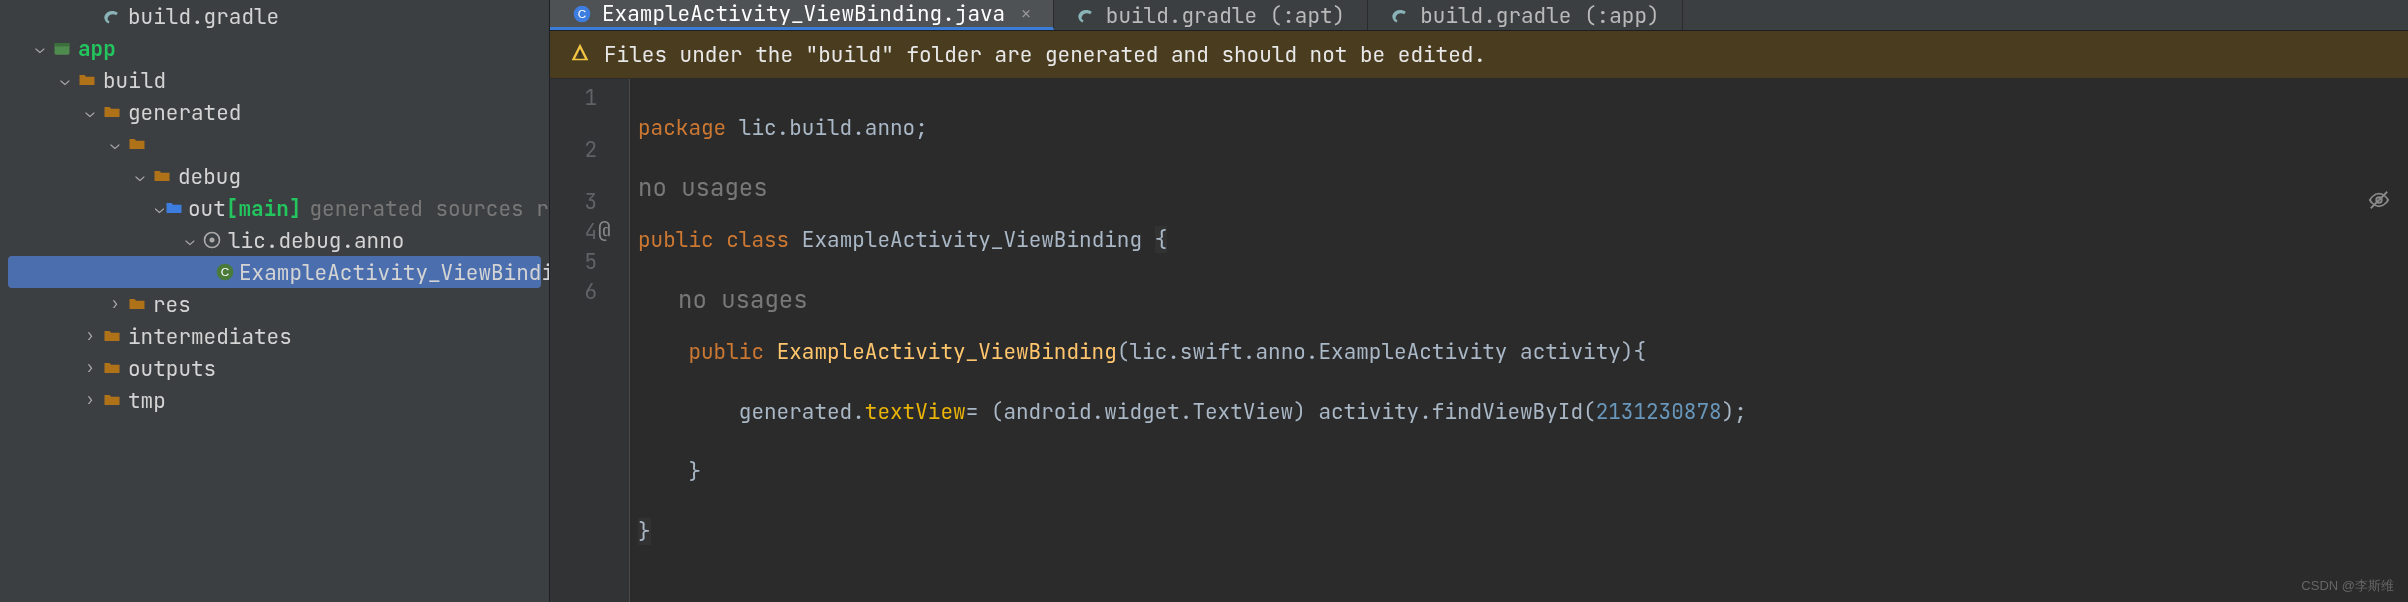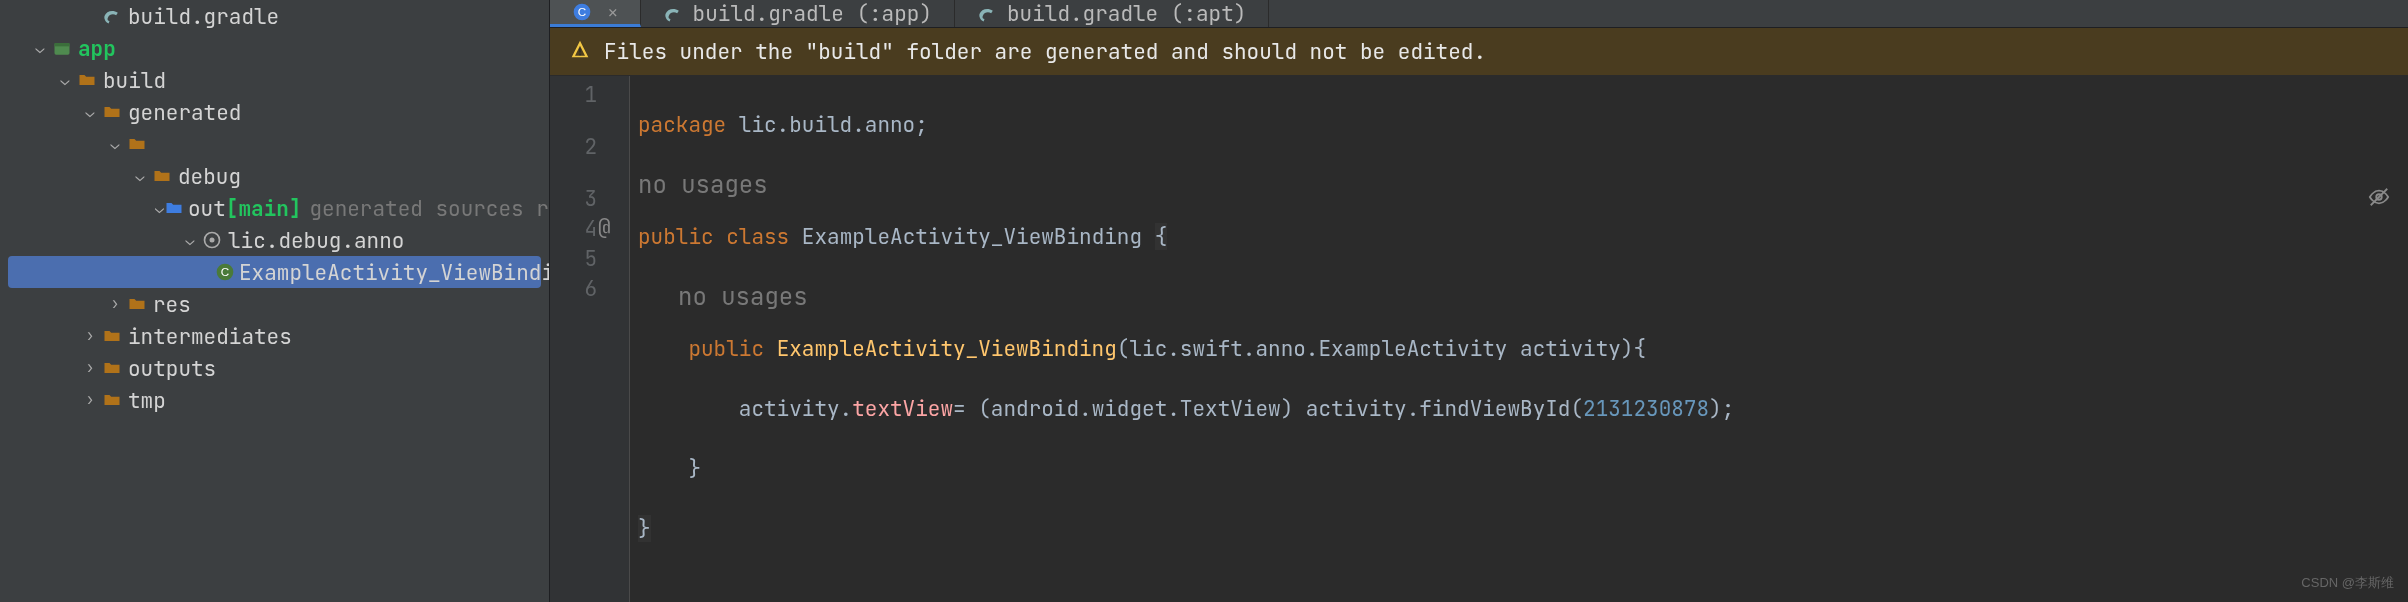--- a/index.html
+++ b/index.html
@@ -128,21 +128,21 @@
 .code {
   padding: 4px 0 0 8px;
   white-space: pre;
 }
 .code-line { height: 30px; }
 .hint-line { height: 22px; color: #787878; font-size: 24px; padding-left: 0; }
 .hint-line.indent1 { padding-left: 40px; }
 .kw { color: #cc7832; }
 .type { color: #a9b7c6; }
 .fname { color: #ffc66d; }
-.field { color: #fca5a5; }
+.field { color: #eab308; }
 .num { color: #6897bb; }
 .punc { color: #a9b7c6; }
 .cursor-bg { background: #323232; }
 .gutter-anno {
   position: absolute;
   left: 48px;
   color: #888;
 }
 .eye-icon {
   position: absolute;
@@ -301,37 +301,38 @@
 <div class="editor-area">
 
   <div class="tabs">
     <div class="tab active">
       <span class="tab-icon">
         <svg viewBox="0 0 24 24" width="20" height="20">
             <circle cx="12" cy="12" r="10" fill="#3e7de0"></circle>
             <text x="12" y="17" text-anchor="middle" fill="#fff" font-size="14" font-family="sans-serif">C</text>
           </svg>
       </span>
+      <span>ExampleActivity_ViewBinding.java</span>
       <span class="tab-close">✕</span>
+    </div>
+    <div class="tab">
+      <span class="tab-icon">
+        <svg viewBox="0 0 24 24" width="20" height="20">
+            <path fill="#8ab4b7" d="M3 12c2-6 10-8 16-4l-2 3c-4-2-8-1-10 3-1 2 0 4 2 4l-1 3c-3-1-6-5-5-9z"></path>
+          </svg>
+      </span>
+      <span>build.gradle (:apt)</span>
     </div>
     <div class="tab">
       <span class="tab-icon">
         <svg viewBox="0 0 24 24" width="20" height="20">
             <path fill="#8ab4b7" d="M3 12c2-6 10-8 16-4l-2 3c-4-2-8-1-10 3-1 2 0 4 2 4l-1 3c-3-1-6-5-5-9z"></path>
           </svg>
       </span>
       <span>build.gradle (:app)</span>
-    </div>
-    <div class="tab">
-      <span class="tab-icon">
-        <svg viewBox="0 0 24 24" width="20" height="20">
-            <path fill="#8ab4b7" d="M3 12c2-6 10-8 16-4l-2 3c-4-2-8-1-10 3-1 2 0 4 2 4l-1 3c-3-1-6-5-5-9z"></path>
-          </svg>
-      </span>
-      <span>build.gradle (:apt)</span>
     </div>
   </div>
 
   <div class="warning">
     <span class="warning-icon">
       <svg viewBox="0 0 24 24" width="20" height="20">
           <path fill="#f2c744" d="M12 2 2 22h20L12 2zm0 6 6 12H6l6-12z"></path>
           <rect x="11" y="11" width="2" height="5" fill="#2b2b2b"></rect>
           <rect x="11" y="17.5" width="2" height="2" fill="#2b2b2b"></rect>
         </svg>
@@ -360,20 +361,20 @@
           <line x1="3" y1="21" x2="21" y2="3" stroke="#8a8a8a" stroke-width="2"></line>
         </svg>
     </span>
 
     <div class="code">
 <div class="code-line"><span class="kw">package</span><span class="punc"> lic.build.anno;</span></div>
 <div class="hint-line">no usages</div>
 <div class="code-line"><span class="kw">public</span><span class="punc"> </span><span class="kw">class</span><span class="punc"> </span><span class="type">ExampleActivity_ViewBinding</span><span class="punc"> </span><span class="punc cursor-bg">{</span></div>
 <div class="hint-line indent1">no usages</div>
 <div class="code-line"><span class="punc">    </span><span class="kw">public</span><span class="punc"> </span><span class="fname">ExampleActivity_ViewBinding</span><span class="punc">(lic.swift.anno.ExampleActivity activity){</span></div>
-<div class="code-line"><span class="punc">        </span><span class="punc">activity.</span><span class="field">textView</span><span class="punc">= (android.widget.TextView) activity.findViewById(</span><span class="num">2131230878</span><span class="punc">);</span></div>
+<div class="code-line"><span class="punc">        </span><span class="punc">generated.</span><span class="field">textView</span><span class="punc">= (android.widget.TextView) activity.findViewById(</span><span class="num">2131230878</span><span class="punc">);</span></div>
 <div class="code-line"><span class="punc">    </span><span class="punc">}</span></div>
 <div class="code-line"><span class="punc cursor-bg">}</span></div>
     </div>
 
     <div class="watermark">CSDN @李斯维</div>
   </div>
 </div>
 
 </body></html>

